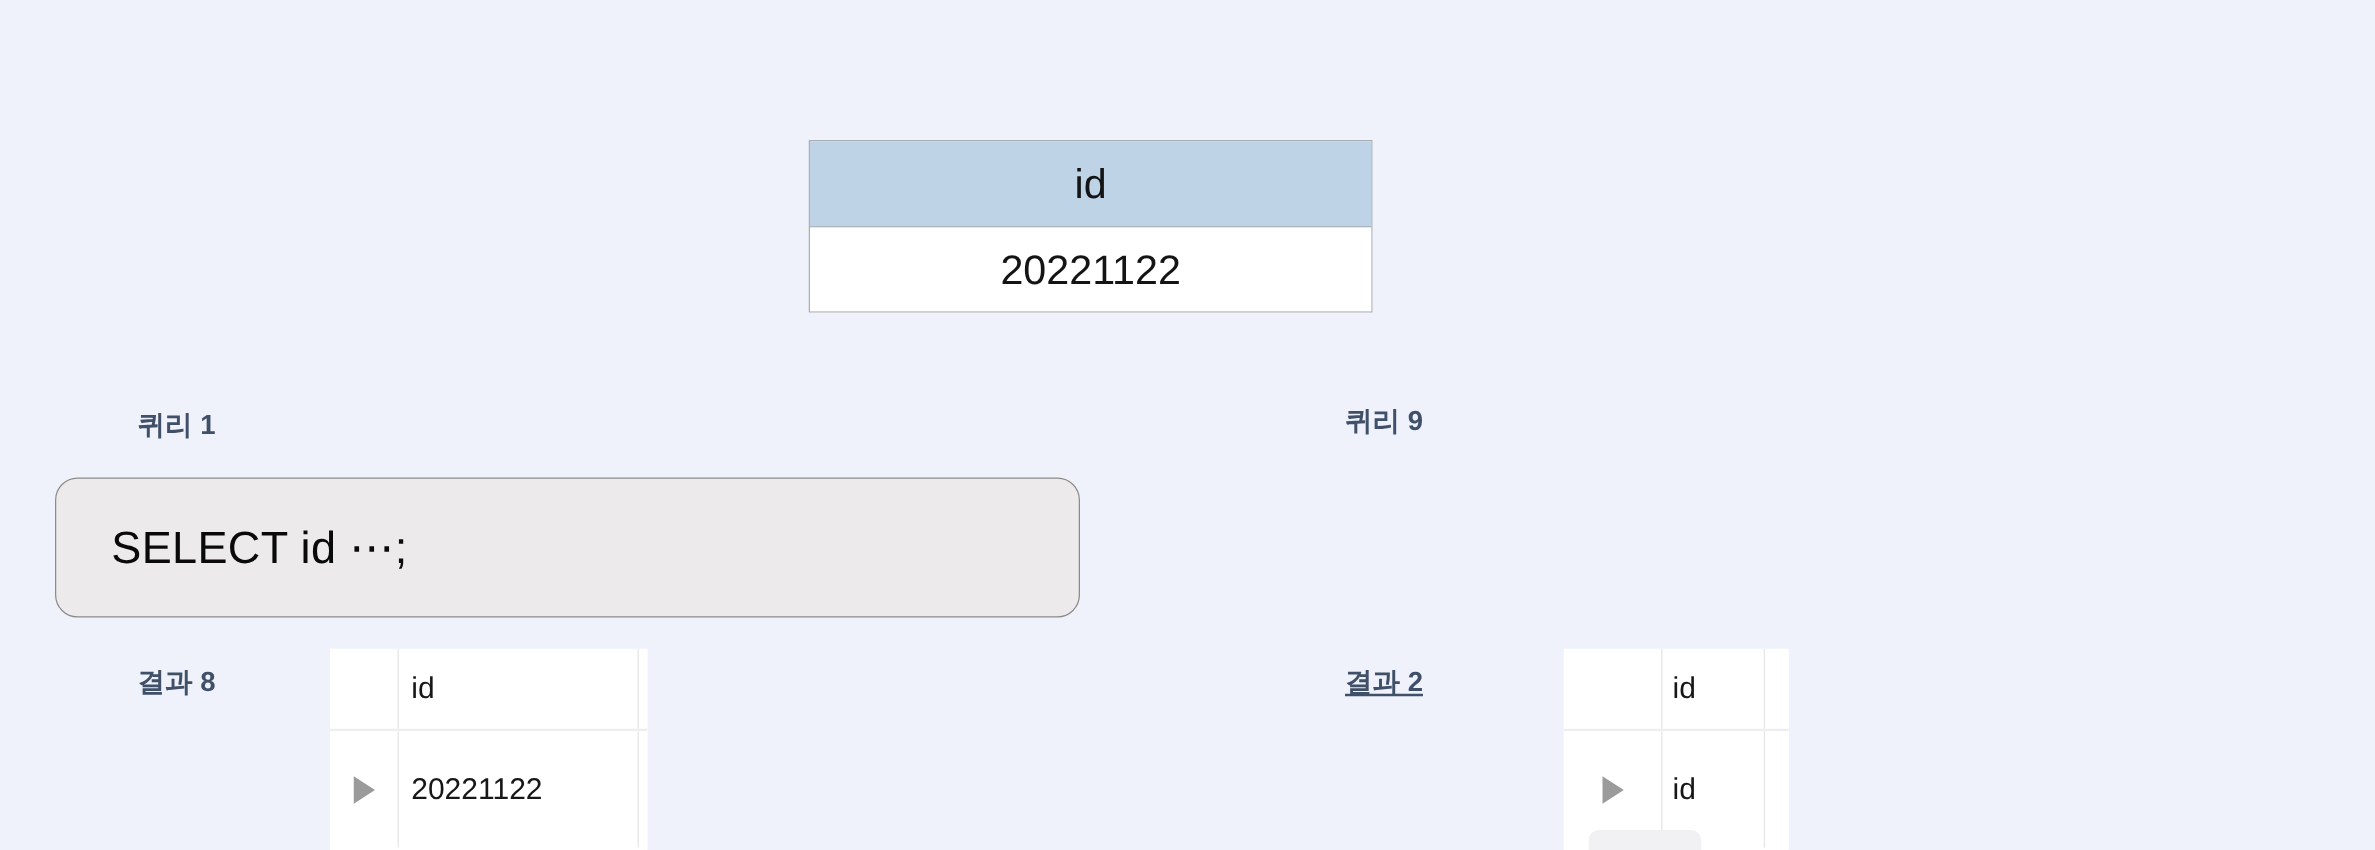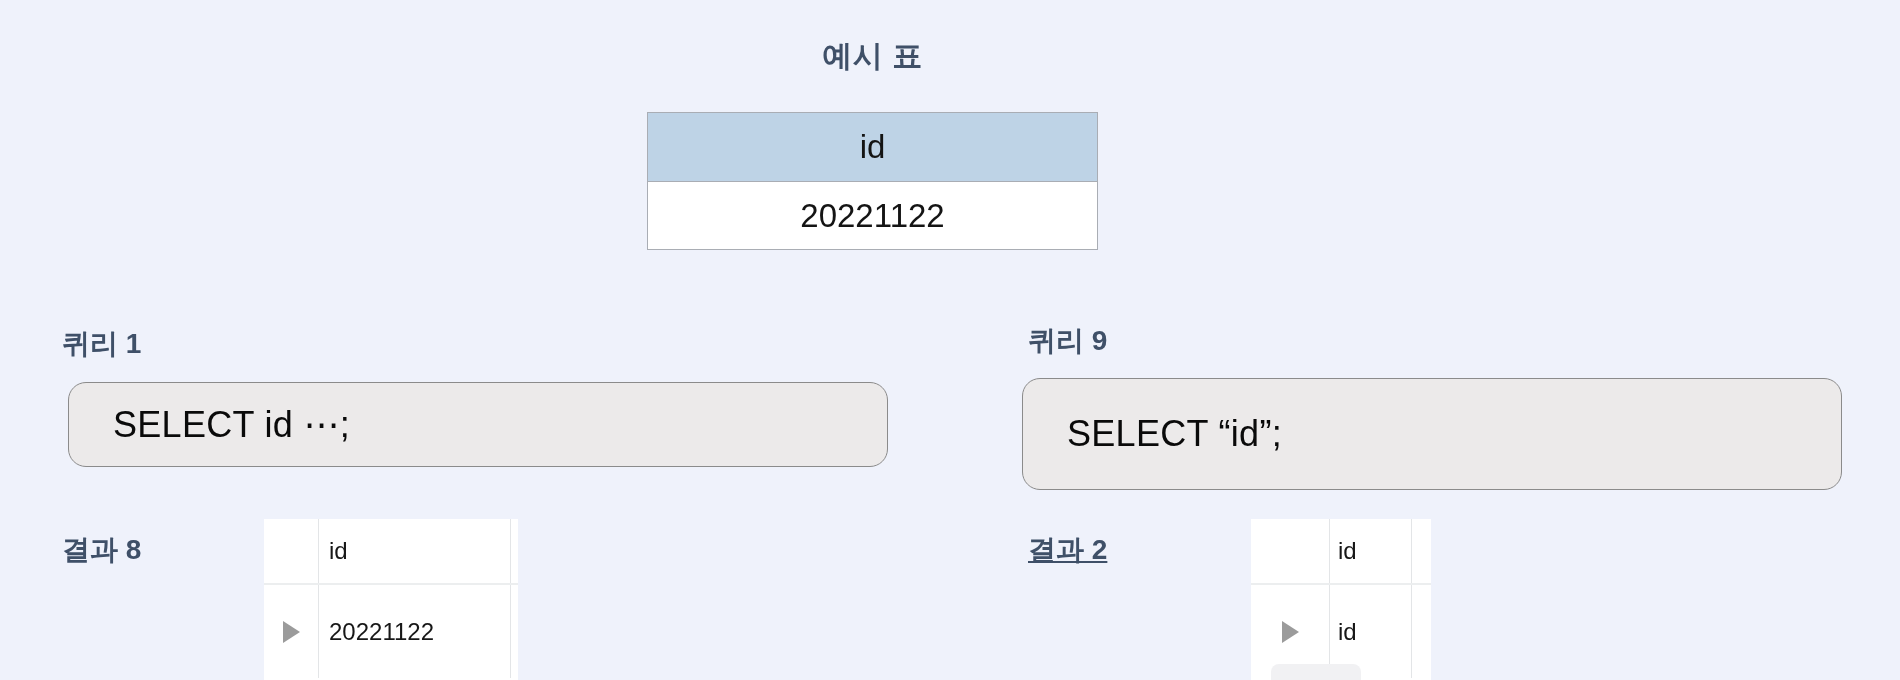--- a/index.html
+++ b/index.html
@@ -59,41 +59,42 @@
     height: 67px;
     line-height: 67px;
     text-align: center;
     font-size: 33px;
     color: #141414;
   }
 
   
   .col-label {
     position: absolute;
-    font-size: 28px;
+    font-size: 22px;
     font-weight: bold;
     color: #3f5068;
     white-space: nowrap;
+    margin-left: 48px;
   }
   .query-box {
     position: absolute;
     background: #eceaea;
     border: 1.6px solid #8b8b8b;
     border-radius: 18px;
     box-sizing: border-box;
     display: flex;
     align-items: center;
     padding-left: 44px;
     font-size: 36px;
     color: #0a0a0a;
     letter-spacing: .3px;
   }
 
   #query1-label { left: 62px;  top: 325px; }
-  #query1-box   { left: 68px;  top: 382px; width: 820px; height: 85px; text-align: right; }
+  #query1-box   { left: 44px;  top: 382px; width: 820px; height: 112px; text-align: right; }
   #query2-label { left: 1028px; top: 322px; }
   #query2-box   { left: 1022px; top: 378px; width: 820px; height: 112px; }
 
   #result1-label { left: 62px;   top: 531px; }
   #result2-label { left: 1028px; top: 531px; text-decoration: underline; }
 
   
   .result-grid {
     position: absolute;
     background: #ffffff;
@@ -177,36 +178,32 @@
     height: 34px;
     background: #f1f1f3;
     border-radius: 8px;
   }
 </style>
 </head>
 <body>
 
 <div class="stage">
 
-  <div id="example-title">예시 표</div>
 
   <div id="example-table">
     <div class="xt-head">id</div>
     <div class="xt-cell">20221122</div>
   </div>
 
   <div class="col-label" id="query1-label">퀴리 1</div>
   <div class="query-box" id="query1-box">
     <span>SELECT id ⋯;</span>
   </div>
 
   <div class="col-label" id="query2-label">퀴리 9</div>
-  <div class="query-box" id="query2-box">
-    <span>SELECT “id”;</span>
-  </div>
 
   <div class="col-label" id="result1-label">결과 8</div>
   <div class="result-grid" id="result1-grid">
     <div class="rg-row rg-head">
       <div class="rg-gutter"></div>
       <div class="rg-cell">id</div>
       <div class="rg-tail"></div>
     </div>
     <div class="rg-row rg-body">
       <div class="rg-gutter">

